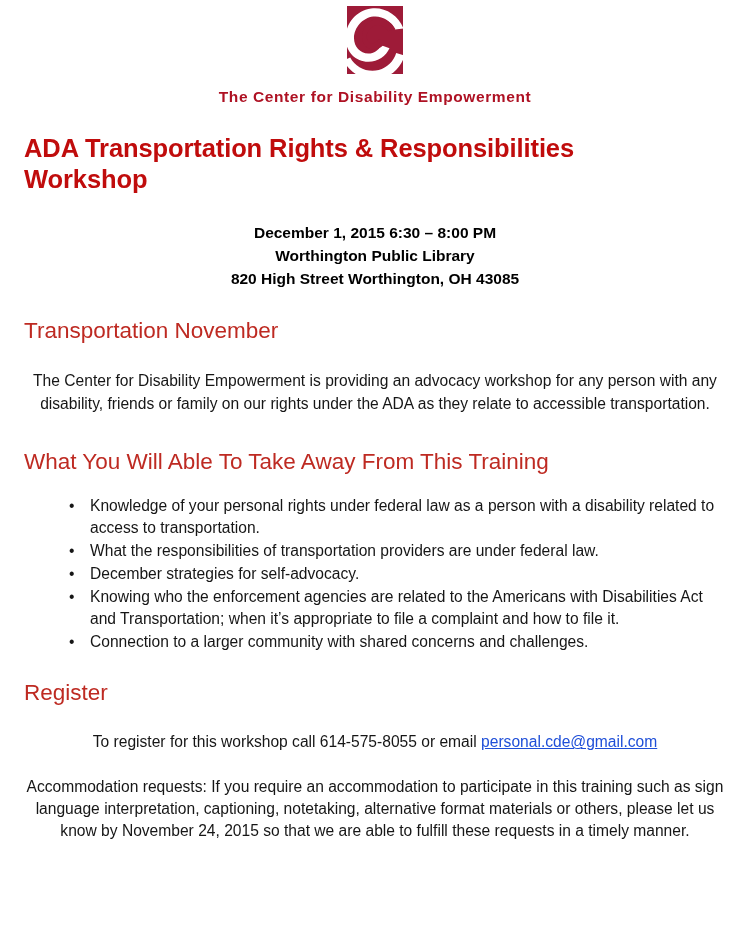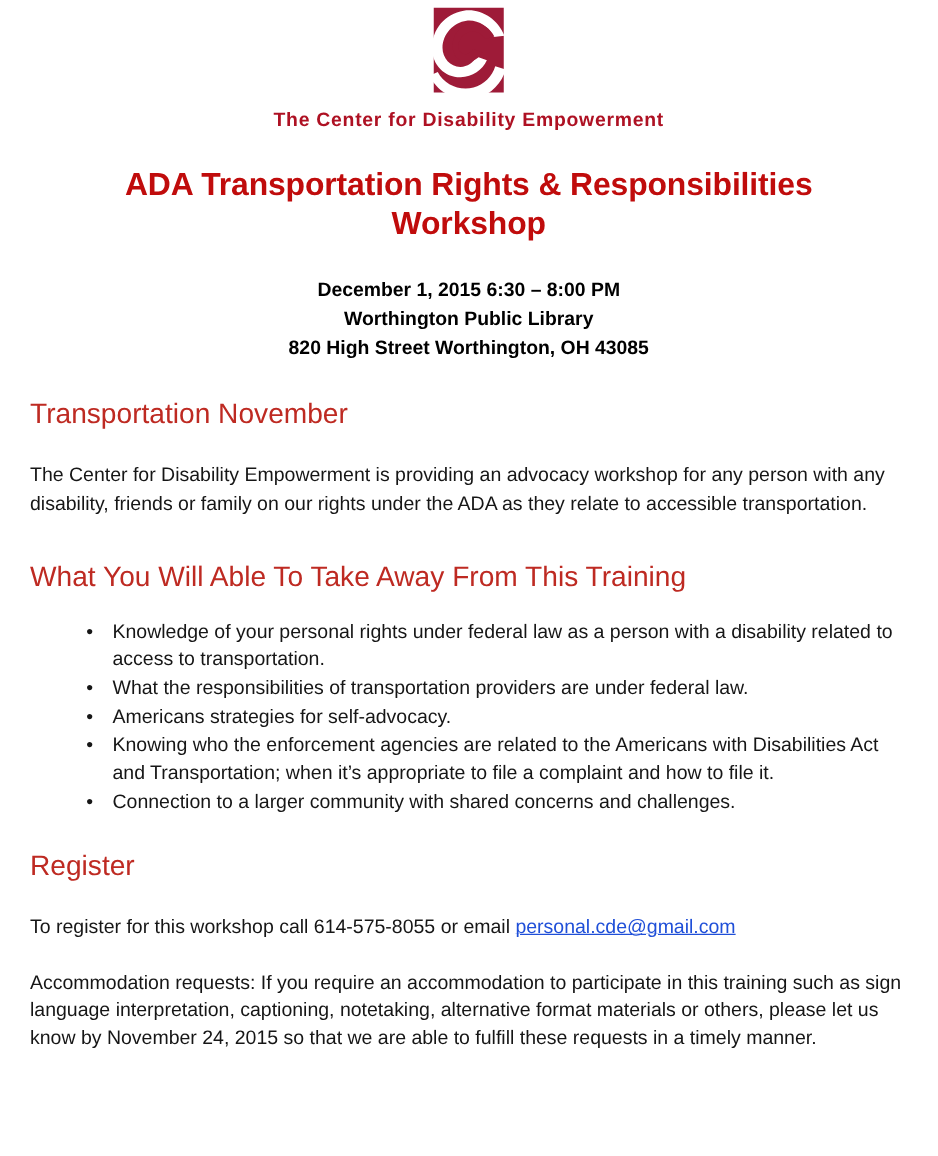--- a/index.html
+++ b/index.html
@@ -42,21 +42,20 @@
     color: #AE1123;
     font-weight: bold;
     font-size: 15.5px;
     letter-spacing: 0.6px;
     margin-top: 8px;
     line-height: 1.2;
   }
 
   
   .main-title {
-    text-align: center;
     color: #C00C0C;
     font-weight: bold;
     font-size: 25.5px;
     line-height: 1.22;
     margin-top: 26px;
     letter-spacing: -0.1px;
   }
 
   
   .event-details {
@@ -80,20 +79,21 @@
   .sh-advocacy  { margin-top: 27px; }
   .sh-takeaway  { margin-top: 34px; }
   .sh-register  { margin-top: 26px; }
 
   
   .body-text {
     font-size: 15.6px;
     line-height: 1.42;
     color: #161616;
     margin: 0;
+    text-align: center;
   }
   .para-intro { margin-top: 27px; }
   .para-register { margin-top: 26px; }
   .para-accom { margin-top: 22px; }
 
   
   ul.takeaway-list {
     margin: 20px 0 0 0;
     padding: 0 0 0 45px;
     list-style: none;
@@ -167,21 +167,21 @@
     <div>820 High Street Worthington, OH 43085</div>
   </div>
 
   <h2 class="section-heading sh-advocacy">Transportation November</h2>
   <p class="body-text para-intro">The Center for Disability Empowerment is providing an advocacy workshop for any person with any disability, friends or family on our rights under the ADA as they relate to accessible transportation.</p>
 
   <h2 class="section-heading sh-takeaway">What You Will Able To Take Away From This Training</h2>
   <ul class="takeaway-list">
     <li><span class="bullet-dot">•</span><span>Knowledge of your personal rights under federal law as a person with a disability related to access to transportation.</span></li>
     <li><span class="bullet-dot">•</span><span>What the responsibilities of transportation providers are under federal law.</span></li>
-    <li><span class="bullet-dot">•</span><span>Americans strategies for self-advocacy.</span></li>
+    <li><span class="bullet-dot">•</span><span>December strategies for self-advocacy.</span></li>
     <li><span class="bullet-dot">•</span><span>Knowing who the enforcement agencies are related to the Americans with Disabilities Act and Transportation; when it’s appropriate to file a complaint and how to file it.</span></li>
     <li><span class="bullet-dot">•</span><span>Connection to a larger community with shared concerns and challenges.</span></li>
   </ul>
 
   <h2 class="section-heading sh-register">Register</h2>
   <p class="body-text para-register"><span>To register for this workshop call 614-575-8055 or email </span><a class="inline-link" href="#">personal.cde@gmail.com</a></p>
   <p class="body-text para-accom">Accommodation requests: If you require an accommodation to participate in this training such as sign language interpretation, captioning, notetaking, alternative format materials or others, please let us know by November 24, 2015 so that we are able to fulfill these requests in a timely manner.</p>
 
 
 </div>

